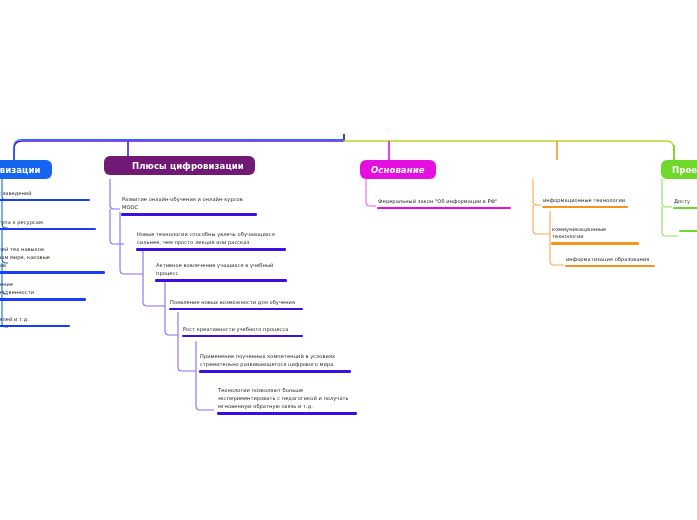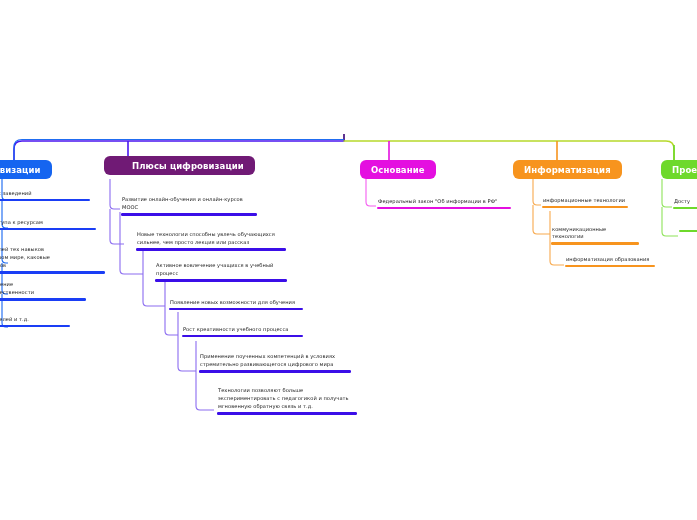--- a/index.html
+++ b/index.html
@@ -109,27 +109,24 @@
 
 
   <div class="node branch" style="left:-38px;top:160px;background:#1565f0;">
     <span>ифровизации</span>
   </div>
 
   <div class="node branch" style="left:104px;top:156px;background:#701a75;padding-left:28px;">
     <span>Плюсы цифровизации</span>
   </div>
 
-  <div class="node branch" style="left:360px;top:160px;background:#e40fe0;">
+  <div class="node branch" style="left:360px;top:160px;background:#e40fe0;font-style:italic;">
     <span>Основание</span>
   </div>
 
-  <div class="node branch" style="left:513px;top:160px;background:#f7941e;">
-    <span>Информатизация</span>
-  </div>
 
   <div class="node branch" style="left:661px;top:160px;background:#6ed92b;">
     <span>Проект</span>
   </div>
 
   <div class="leaf left" style="left:-28px;top:190px;width:118px;">
     <span class="txt">е учебных заведений</span>
     <span class="rule" style="background:#1a3ef5;"></span>
   </div>
 

